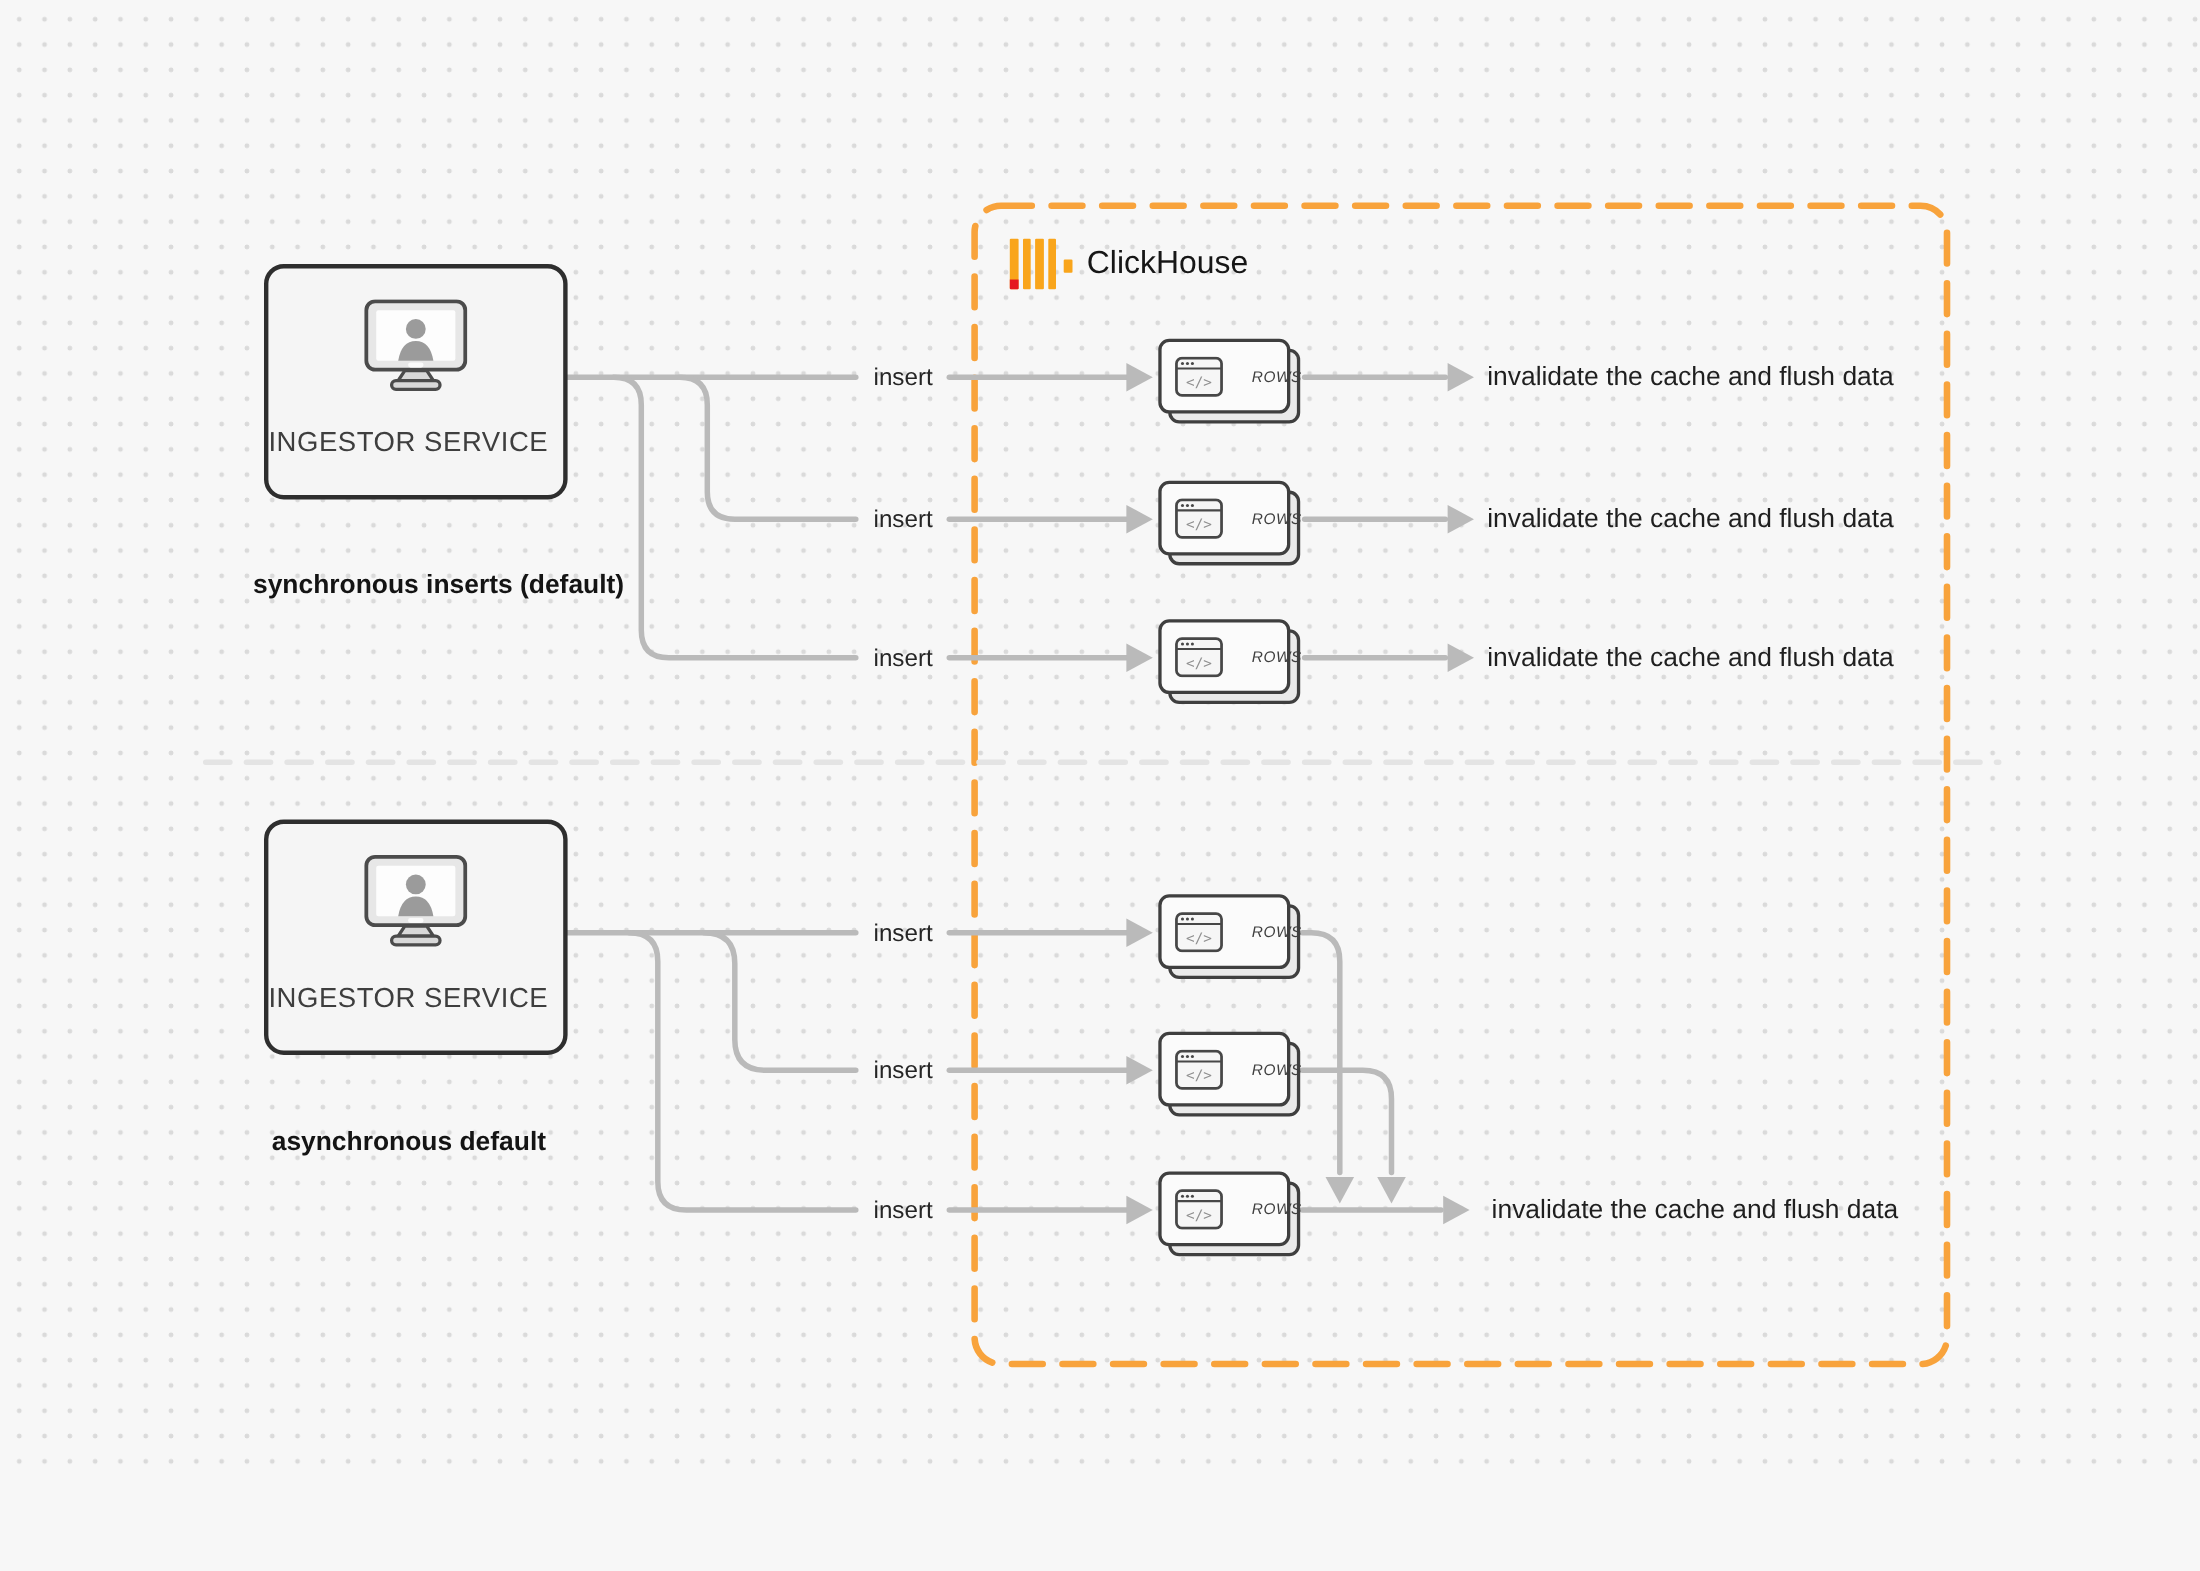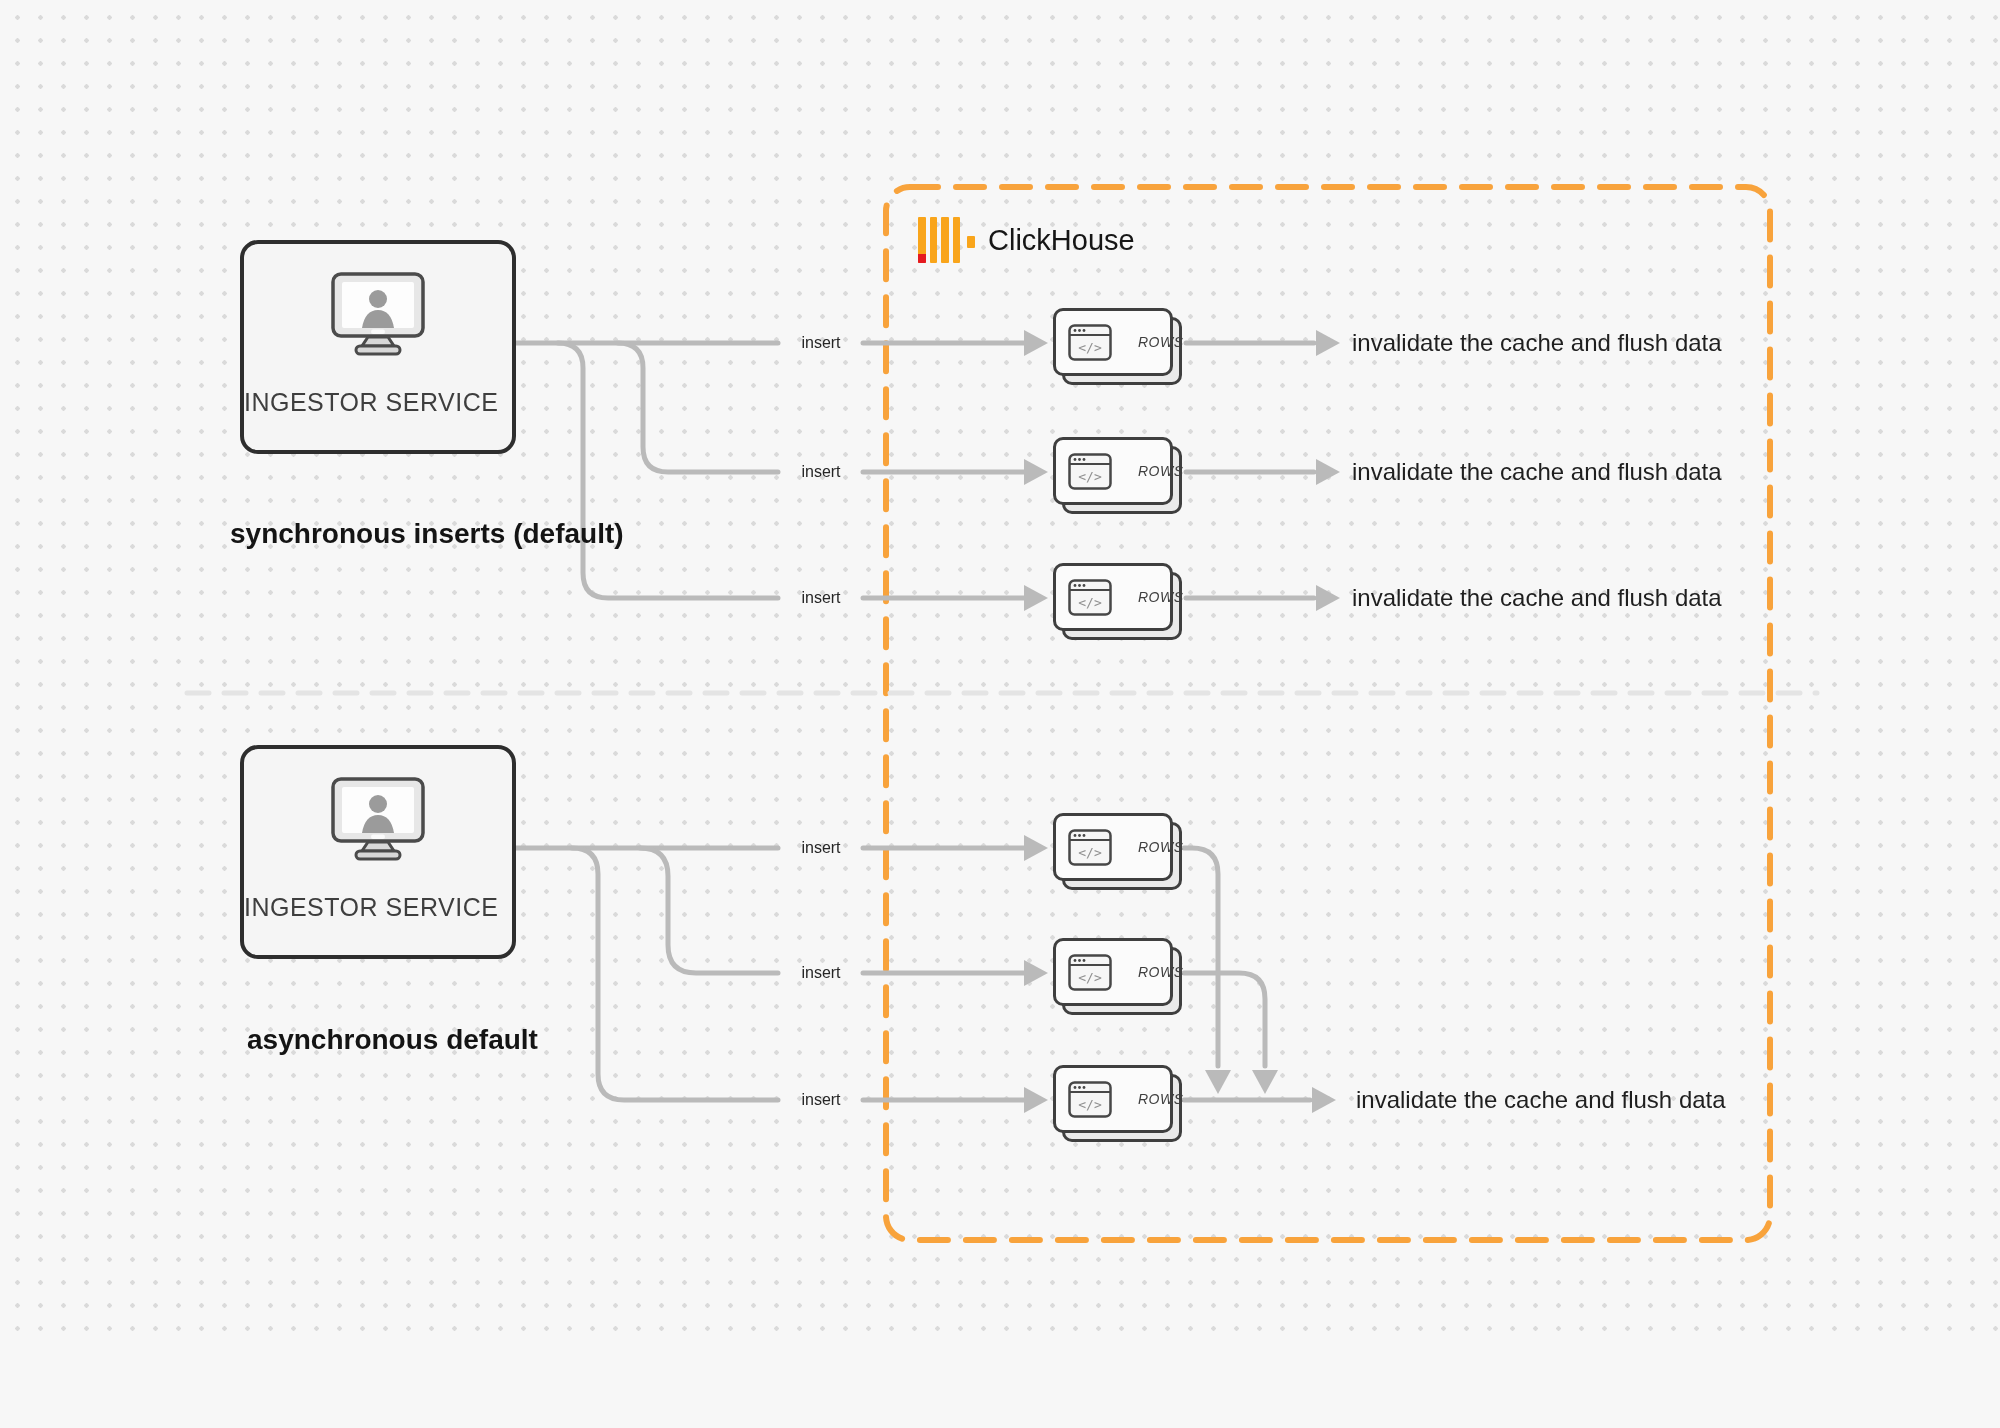--- a/index.html
+++ b/index.html
@@ -13,34 +13,34 @@
   svg.connectors{position:absolute;left:0;top:0;z-index:1;}
 
   
   .svc-box{position:absolute;width:268px;height:206px;background:#f5f5f5;
     border:4px solid #2e2e2e;border-radius:18px;z-index:2;}
   .svc-icon{position:absolute;left:50%;top:28px;transform:translateX(-50%);}
   .svc-label{position:absolute;left:0;right:0;top:144px;text-align:left;
     font-size:25px;color:#3e3e3e;letter-spacing:.5px;}
 
   
-  .caption{position:absolute;font-size:28px;font-weight:bold;color:#141414;z-index:2;}
+  .caption{position:absolute;font-size:24px;font-weight:bold;color:#141414;z-index:2;}
 
   
   .card{position:absolute;width:132px;height:80px;z-index:2;}
   .card .shadow{position:absolute;left:9px;top:9px;width:120px;height:68px;
     background:#eaeaea;border:3px solid #3f3f3f;border-radius:10px;box-sizing:border-box;}
   .card .face{position:absolute;left:0;top:0;width:120px;height:68px;
     background:#fbfbfb;border:3px solid #3f3f3f;border-radius:10px;box-sizing:border-box;
     display:flex;align-items:center;}
   .mini-win{margin-left:12px;flex:none;}
   .rows-label{font-size:14px;font-style:italic;color:#3f3f3f;margin-left:26px;letter-spacing:.5px;}
 
   
-  .lbl-insert{position:absolute;transform:translate(-50%,-50%);font-size:16px;color:#262626;z-index:2;white-space:nowrap;}
+  .lbl-insert{position:absolute;transform:translate(-50%,-50%);font-size:22px;color:#262626;z-index:2;white-space:nowrap;}
   .lbl-result{position:absolute;transform:translateY(-50%);font-size:24px;color:#1f1f1f;z-index:2;white-space:nowrap;}
 
   
   .ch-logo{position:absolute;left:918px;top:217px;width:60px;height:47px;z-index:2;}
   .ch-bar{position:absolute;top:0;width:7.5px;height:46px;background:#f9a51b;border-radius:1px;}
   .ch-red{position:absolute;left:0;bottom:0;width:7.5px;height:9px;background:#e51a20;border-radius:0 0 1px 1px;}
   .ch-sq{position:absolute;left:49px;top:19px;width:7.5px;height:12px;background:#f9a51b;border-radius:1px;}
   .ch-label{position:absolute;left:988px;top:240px;transform:translateY(-50%);
     font-size:29px;font-weight:500;color:#161616;z-index:2;}
 </style>

